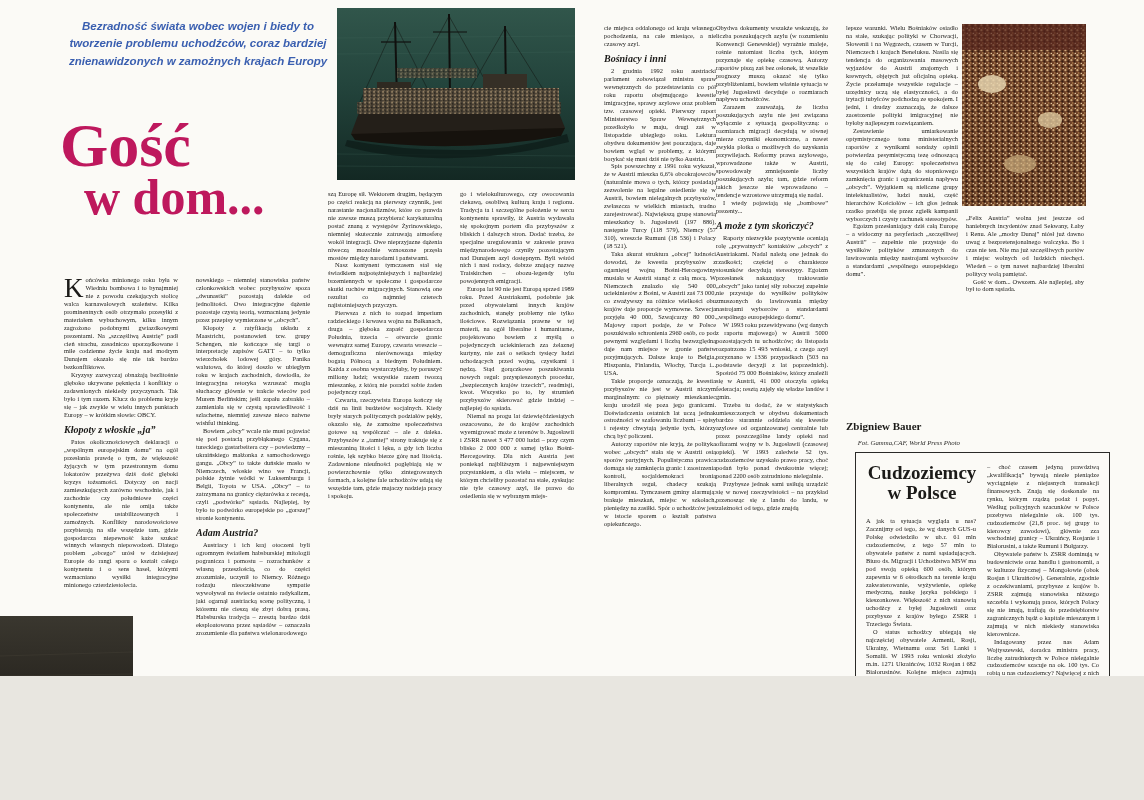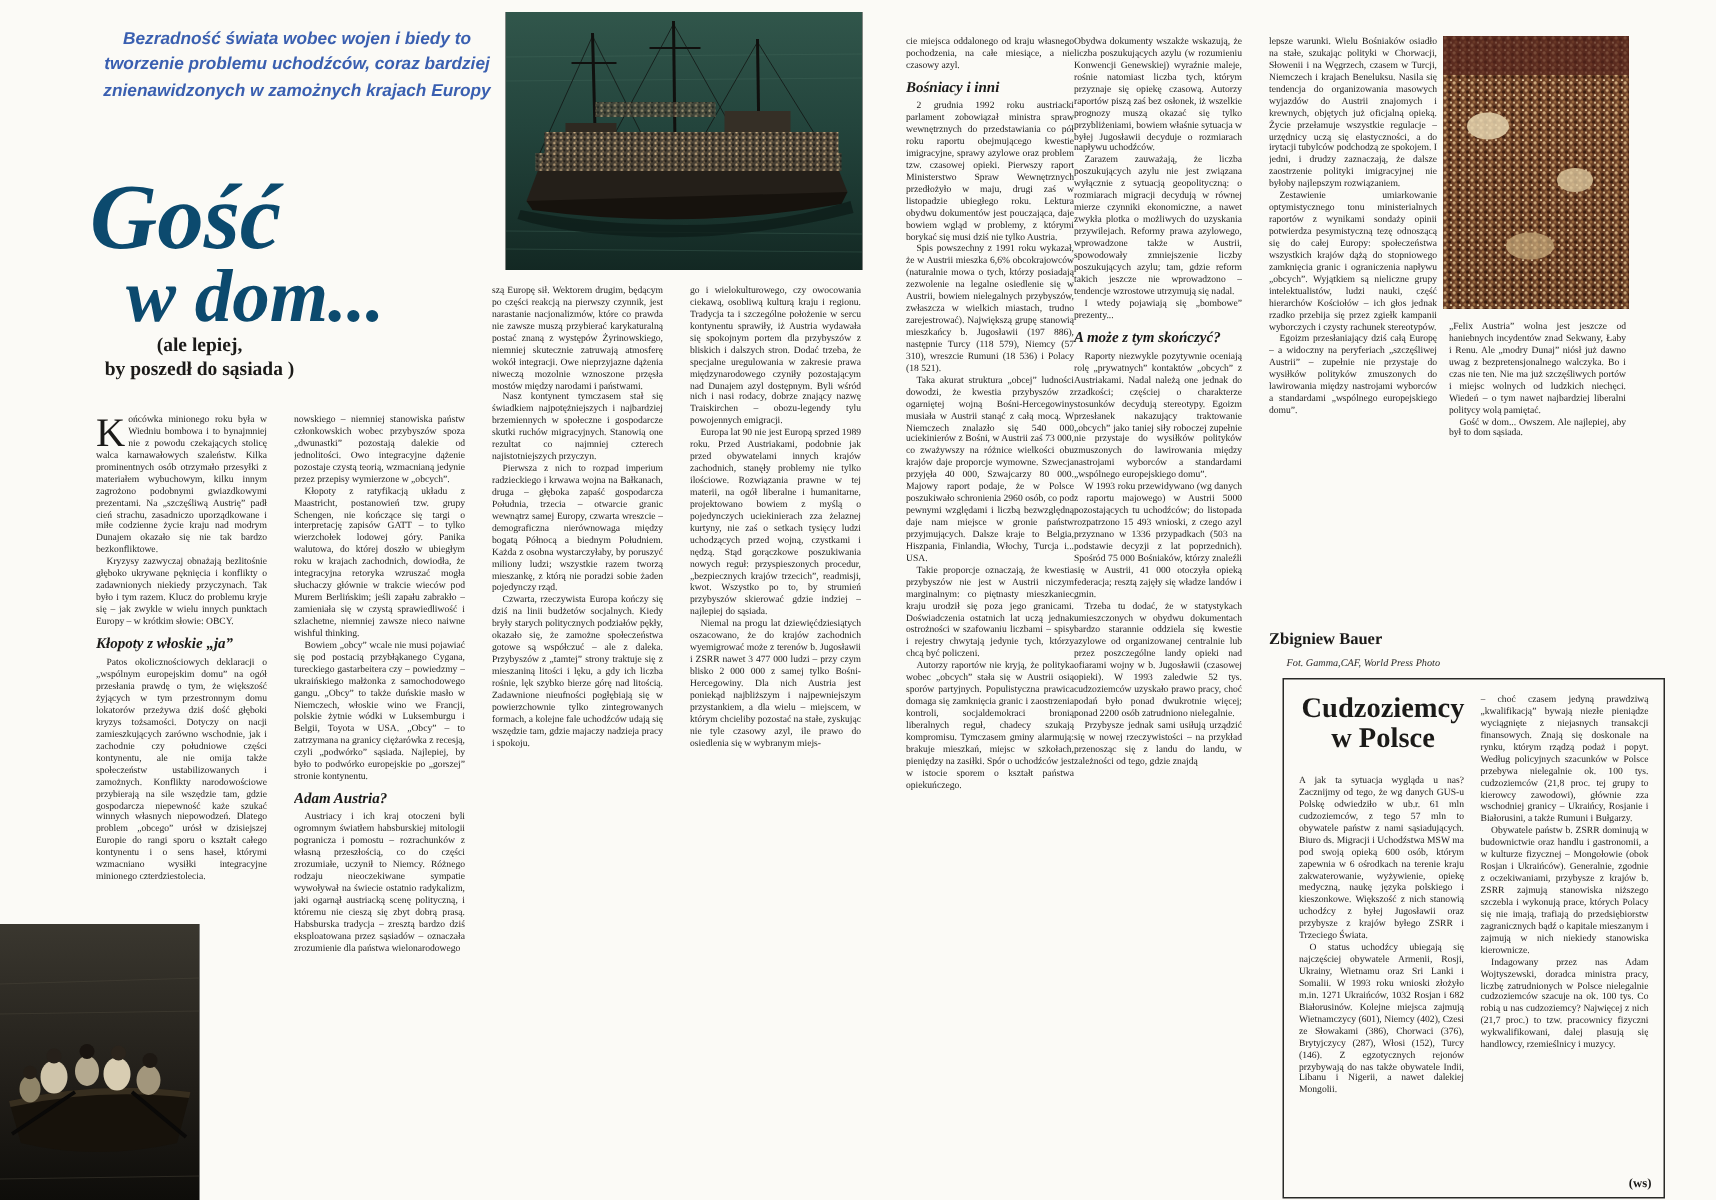--- a/index.html
+++ b/index.html
@@ -1,22 +1,22 @@
 <!DOCTYPE html>
 <html lang="pl"><head>
 <meta charset="utf-8">
 <style>
   html,body{margin:0;padding:0;background:#e8e6e0;}
-  .spread{position:relative;width:1144px;height:800px;background:#fbfaf6;overflow:hidden;
+  .spread{position:relative;width:1144px;height:676px;background:#fbfaf6;overflow:hidden;
           font-family:"Liberation Serif","DejaVu Serif",serif;color:#1b1a18;}
   
   .lead{position:absolute;left:56px;top:18px;width:284px;text-align:center;
         font-family:"Liberation Sans","DejaVu Sans",sans-serif;
         font-style:italic;font-weight:bold;font-size:11.5px;line-height:1.5;color:#3a5fb0;}
-  .headline{position:absolute;left:60px;top:96px;font-style:italic;font-weight:bold;color:#0c4a6e;line-height:0.92;}
+  .headline{position:absolute;left:60px;top:96px;font-weight:bold;color:#be185d;line-height:0.92;}
   .headline .h1a{font-size:62px;display:block;}
   .headline .h1b{font-size:50px;display:block;margin-left:24px;}
   .subhead{position:absolute;left:58px;top:222px;width:150px;font-weight:bold;font-size:13px;
            line-height:1.2;white-space:pre-line;text-align:center;}
   .photo{position:absolute;overflow:hidden;background:#222;}
   .ph-ship{left:337px;top:8px;width:238px;height:172px;}
   .ph-boat{left:0;top:616px;width:133px;height:184px;}
   .ph-crowd{left:962px;top:24px;width:124px;height:182px;}
   .photo svg{display:block;width:100%;height:100%;}
   
@@ -99,22 +99,20 @@
       <rect x="60" y="60" width="80" height="10" fill="url(#p-crowd)" opacity="0.7"></rect>
       <path d="M14 126 L228 120 L224 128 Q120 146 18 132 Z" fill="#16120d"></path>
       <path d="M10 132 Q60 142 120 142 Q180 142 230 126 L232 134 Q160 152 96 150 Q40 148 8 138 Z" fill="#0e1d19" opacity="0.8"></path>
     </svg>
   </div>
 
   <h1 class="headline">
     <span class="h1a">Gość</span>
     <span class="h1b">w dom...</span>
   </h1>
-  <div class="subhead">(ale lepiej,
-by poszedł do sąsiada )</div>
 
   <div class="col col-l1">
       <p class="para nodent"><span class="cap">K</span>ońcówka minionego roku była w Wiedniu bombowa i to bynajmniej nie z powodu czekających stolicę walca karnawałowych szaleństw. Kilka prominentnych osób otrzymało przesyłki z materiałem wybuchowym, kilku innym zagrożono podobnymi gwiazdkowymi prezentami. Na „szczęśliwą Austrię” padł cień strachu, zasadniczo uporządkowane i miłe codzienne życie kraju nad modrym Dunajem okazało się nie tak bardzo bezkonfliktowe.</p>
       <p class="para">Kryzysy zazwyczaj obnażają bezlitośnie głęboko ukrywane pęknięcia i konflikty o zadawnionych niekiedy przyczynach. Tak było i tym razem. Klucz do problemu kryje się – jak zwykle w wielu innych punktach Europy – w krótkim słowie: OBCY.</p>
       <h3 class="xhead">Kłopoty z włoskie „ja”</h3>
       <p class="para">Patos okolicznościowych deklaracji o „wspólnym europejskim domu” na ogół przesłania prawdę o tym, że większość żyjących w tym przestronnym domu lokatorów przeżywa dziś dość głęboki kryzys tożsamości. Dotyczy on nacji zamieszkujących zarówno wschodnie, jak i zachodnie czy południowe części kontynentu, ale nie omija także społeczeństw ustabilizowanych i zamożnych. Konflikty narodowościowe przybierają na sile wszędzie tam, gdzie gospodarcza niepewność każe szukać winnych własnych niepowodzeń. Dlatego problem „obcego” urósł w dzisiejszej Europie do rangi sporu o kształt całego kontynentu i o sens haseł, którymi wzmacniano wysiłki integracyjne minionego czterdziestolecia.</p>
     </div>
   <div class="col col-l2">
       <p class="para nodent">nowskiego – niemniej stanowiska państw członkowskich wobec przybyszów spoza „dwunastki” pozostają dalekie od jednolitości. Owo integracyjne dążenie pozostaje czystą teorią, wzmacnianą jedynie przez przepisy wymierzone w „obcych”.</p>
       <p class="para">Kłopoty z ratyfikacją układu z Maastricht, postanowień tzw. grupy Schengen, nie kończące się targi o interpretację zapisów GATT – to tylko wierzchołek lodowej góry. Panika walutowa, do której doszło w ubiegłym roku w krajach zachodnich, dowiodła, że integracyjna retoryka wzruszać mogła słuchaczy głównie w trakcie wieców pod Murem Berlińskim; jeśli zapału zabrakło – zamieniała się w czystą sprawiedliwość i szlachetne, niemniej zawsze nieco naiwne wishful thinking.</p>

